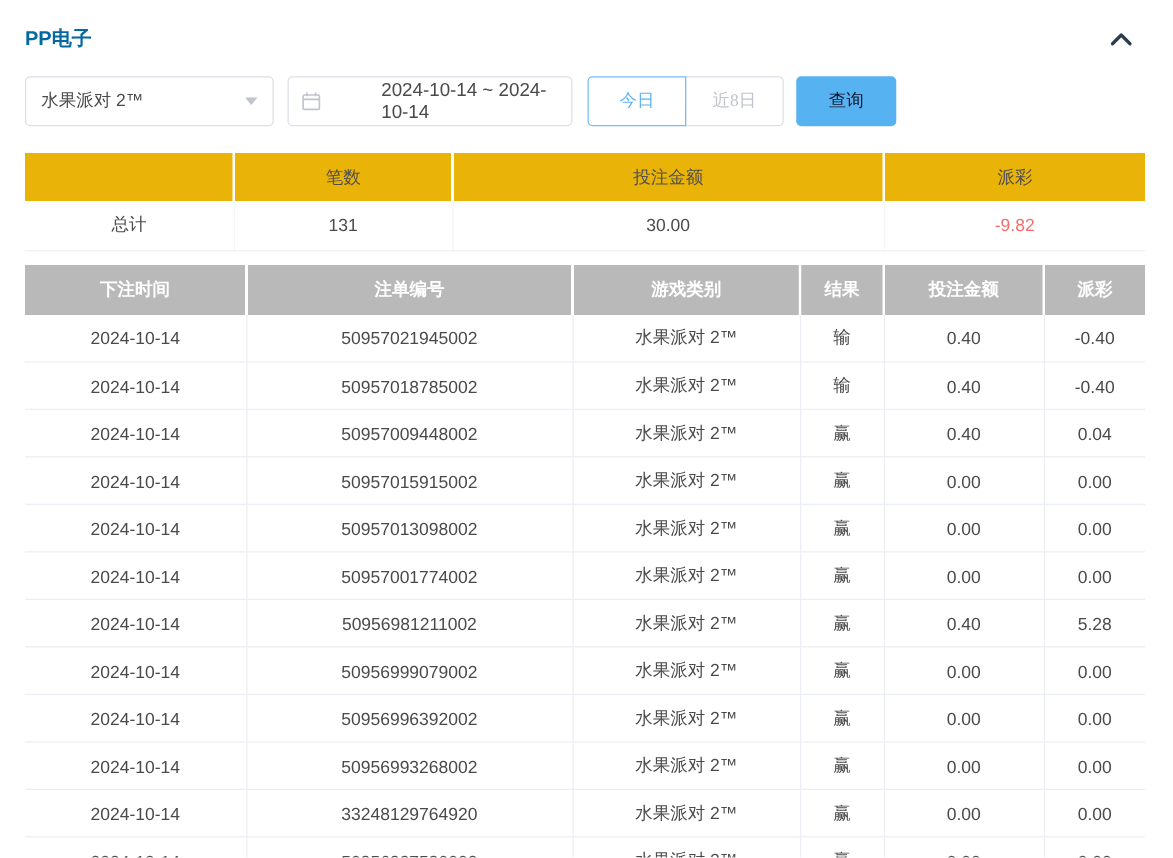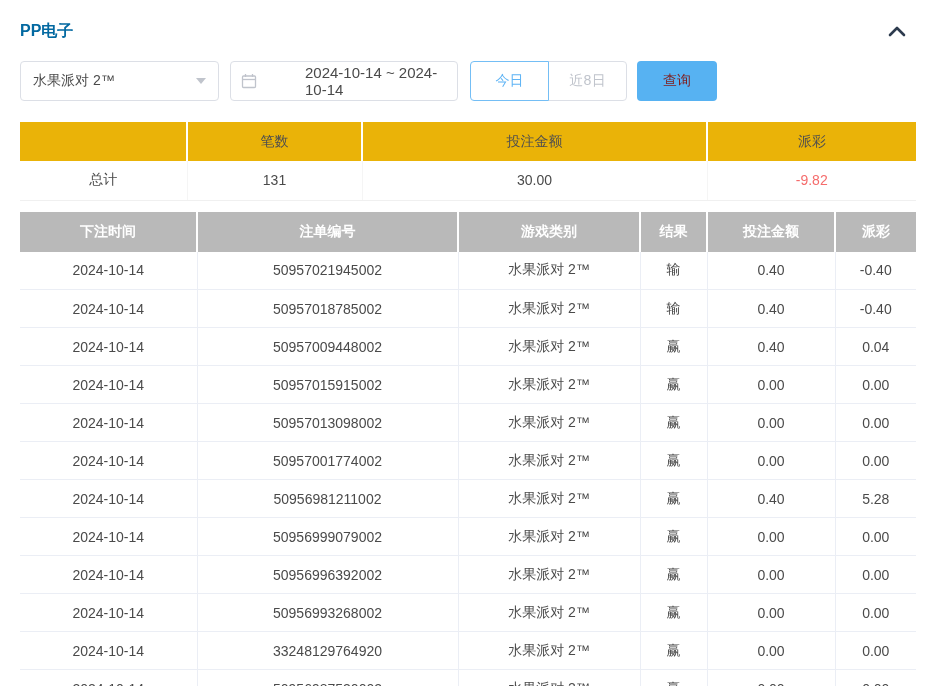--- a/index.html
+++ b/index.html
@@ -24,28 +24,28 @@
   }
   .caret-down { width:0; height:0; border-left:5px solid transparent; border-right:5px solid transparent; border-top:6px solid #c0c4cc; }
   .date-box {
     margin-left:11px; width:228px; height:40px; border:1px solid #dcdfe6; border-radius:4px; background:#fff;
     display:flex; align-items:center; padding:0 10px; font-size:15px; color:#4a4a4a; cursor:text;gap:40px;
   }
   .cal-icon { margin-right:8px; display:flex; color:#c0c4cc; }
   .btn-group { display:flex; margin-left:12px; }
   .qbtn {
     height:40px; width:79px; background:#fff; border:1px solid #dcdfe6; margin-left:-1px;
-    font-size:14px; color:#c0c4cc; cursor:pointer; padding:0; font-family:Liberation Mono, monospace;
+    font-size:14px; color:#c0c4cc; cursor:pointer; padding:0; font-family:Liberation Serif, serif;
   }
   .qbtn:first-child { border-radius:4px 0 0 4px; margin-left:0; }
   .qbtn:last-child { border-radius:0 4px 4px 0; }
   .qbtn.active { color:#5fb4f5; border-color:#74bef5; position:relative; z-index:1; }
   .search-btn {
     margin-left:10px; height:40px; width:80px; background:#57b2f2; border:none; border-radius:4px;
-    color:#7f1d1d; font-size:14px; cursor:pointer; font-family:Liberation Serif, serif;
+    color:#0f172a; font-size:14px; cursor:pointer; font-family:Liberation Serif, serif;
   }
 
   
   table { border-collapse:collapse; table-layout:fixed; width:896px; font-size:14px; }
   th, td { text-align:center; padding:0; overflow:hidden; white-space:nowrap; }
 
   .summary-table { margin-bottom:11px; }
   .summary-table th { background:#eab308; height:39px; font-weight:normal; color:#4f4f4f; border-right:2px solid #fff; }
   .summary-table th:last-child { border-right:none; }
   .summary-table td { height:39px; border-bottom:1px solid #f0f0f0; border-right:1px solid #f5f5f5; }

